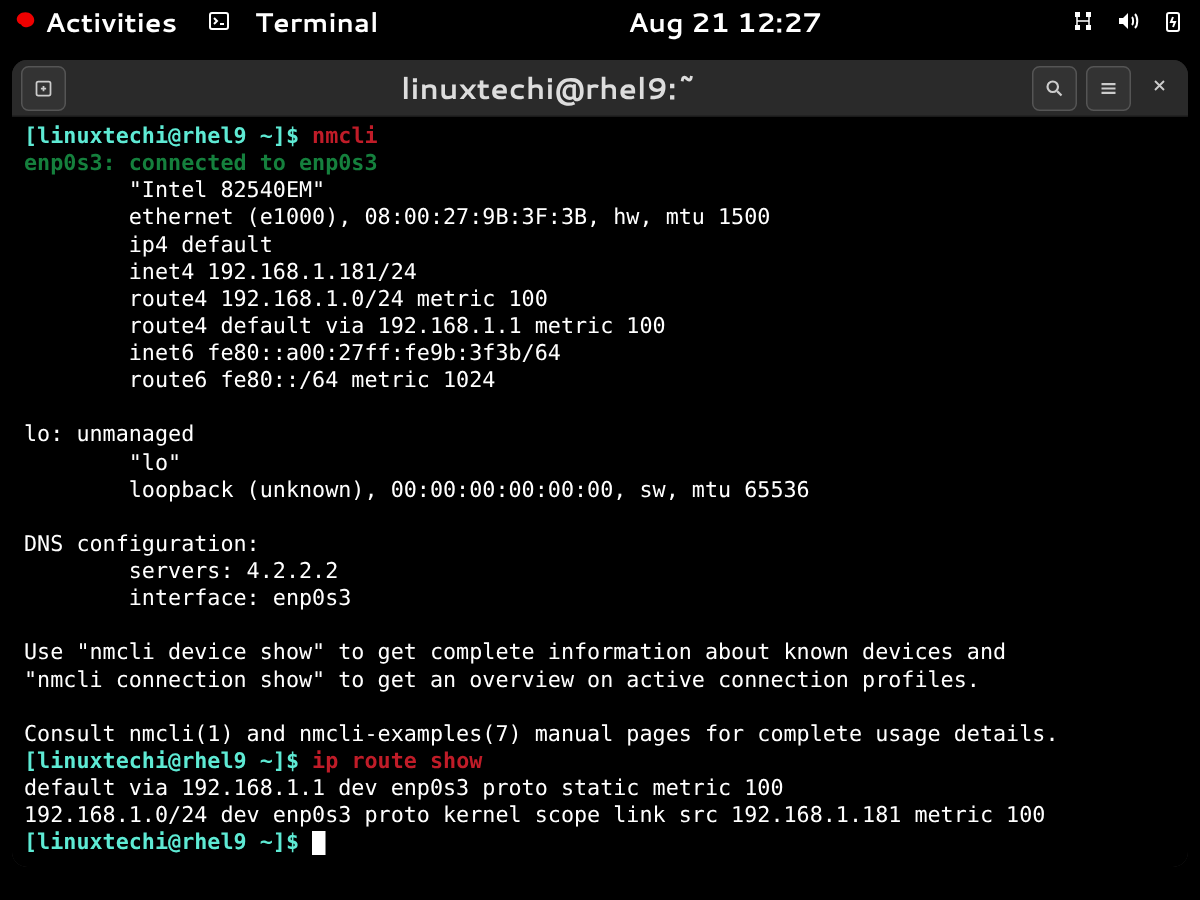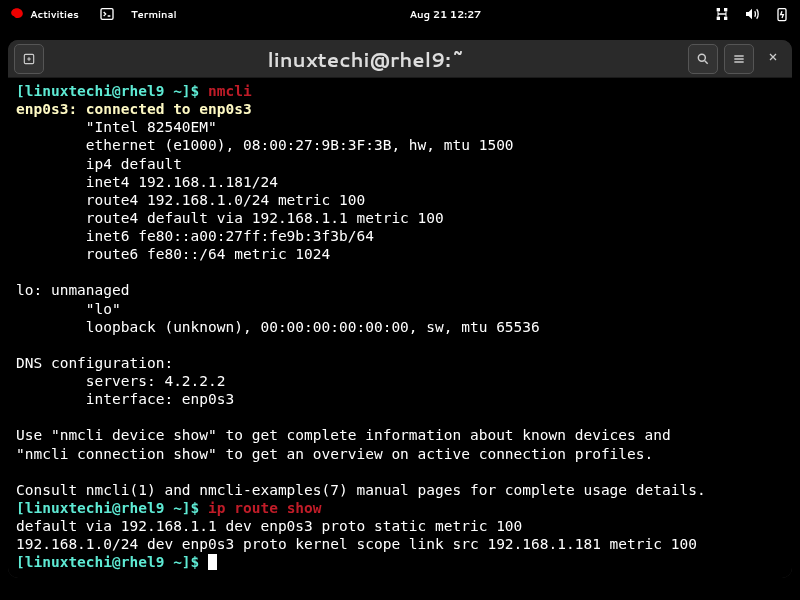--- a/index.html
+++ b/index.html
@@ -10,21 +10,21 @@
       font-family: "Cantarell", "DejaVu Sans", sans-serif;
       overflow: hidden;
       color: #fff;
     }
     .topbar {
       height: 28px;
       background: #000;
       display: flex;
       align-items: center;
       padding: 0 10px;
-      font-size: 10px;
+      font-size: 18px;
       font-weight: 600;
     }
     .topbar-left { display: flex; align-items: center; gap: 20px; }
     .topbar-center { flex: 1; text-align: center; }
     .topbar-right { display: flex; align-items: center; gap: 14px; }
     .activities { display: flex; align-items: center; gap: 6px; }
     .redhat-icon {
       width: 14px; height: 14px;
     }
     .app-indicator { display: flex; align-items: center; gap: 16px; }
@@ -64,21 +64,21 @@
       padding: 4px 8px;
       font-family: "DejaVu Sans Mono", "Liberation Mono", monospace;
       font-size: 14.5px;
       line-height: 1.25;
       white-space: pre;
       color: #fff;
       height: 500px;
     }
     .prompt { color: #5eead4; font-weight: bold; }
     .cmd-red { color: #c01c28; font-weight: bold; }
-    .green { color: #fef9c3; font-weight: bold; }
+    .green { color: #15803d; font-weight: bold; }
     .cursor {
       display: inline-block;
       width: 9px;
       height: 16px;
       background: #fff;
       vertical-align: text-bottom;
     }
   </style>
 </head>
 <body>

